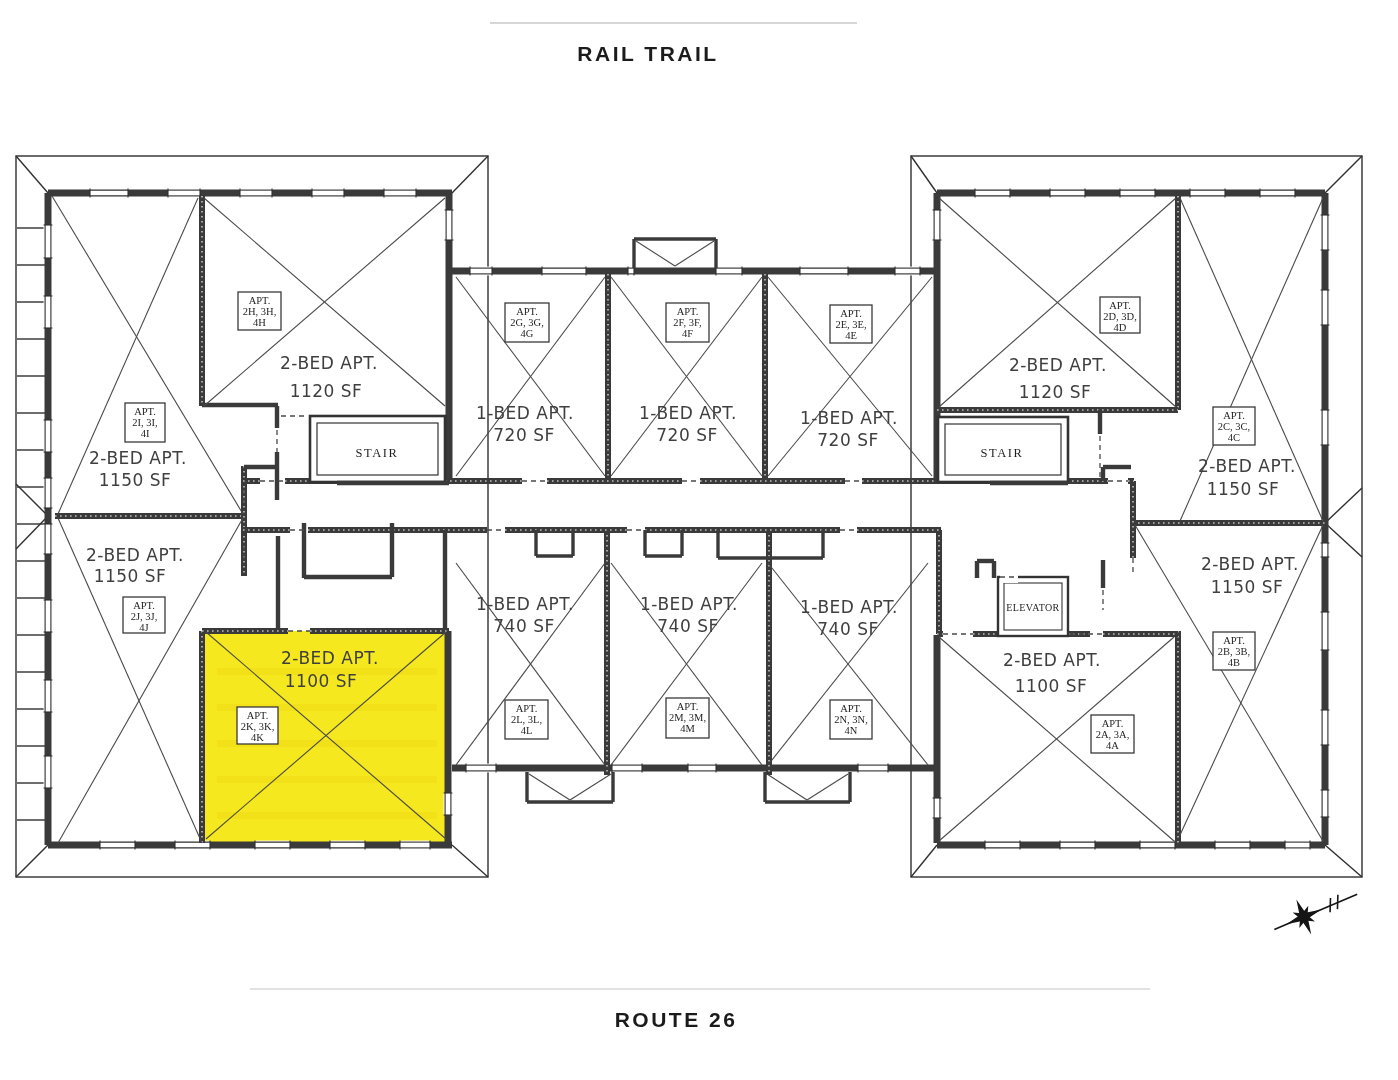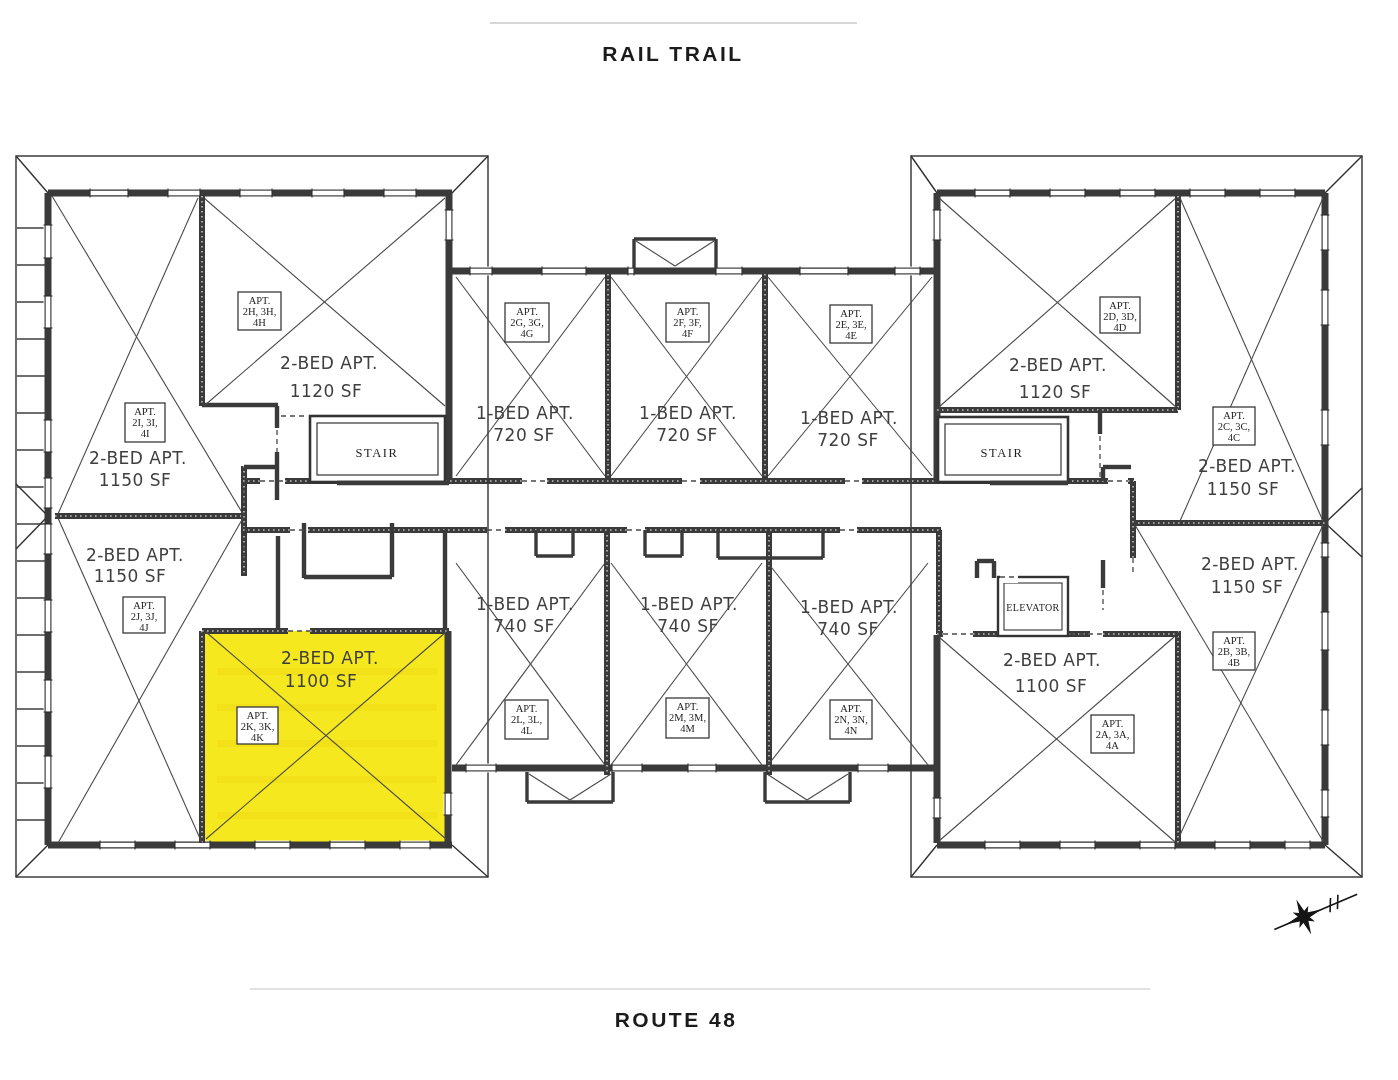--- a/index.html
+++ b/index.html
@@ -1,20 +1,20 @@
 <!DOCTYPE html>
 <html><head>
 <meta charset="utf-8">
 <style>
   html,body{margin:0;padding:0;background:#ffffff;}
   .stage{position:relative;width:1398px;height:1080px;background:#fff;overflow:hidden;
          font-family:"Liberation Sans",sans-serif;}
   .road{position:absolute;transform:translateX(-50%);font-family:"Liberation Sans",sans-serif;
         font-weight:700;font-size:21px;letter-spacing:2.5px;color:#1b1b1b;white-space:nowrap;}
-  .road-top{left:673px;top:42px;text-align:center;}
+  .road-top{left:648px;top:42px;text-align:center;}
   .road-bottom{left:676px;top:1008px;}
   svg{position:absolute;left:0;top:0;}
   .w7{stroke:#3a3a3a;stroke-width:7;fill:none;}
   .w6{stroke:#3a3a3a;stroke-width:6;fill:none;}
   .w4{stroke:#3a3a3a;stroke-width:4.4;fill:none;}
   .w3{stroke:#3a3a3a;stroke-width:3.4;fill:none;}
   .thin{stroke:#303030;stroke-width:1.4;fill:none;}
   .faint{stroke:#c9c9c9;stroke-width:1.4;fill:none;}
   .faint2{stroke:#e2e2e2;stroke-width:2;fill:none;}
   .xl{stroke:#4a4a4a;stroke-width:1.1;fill:none;}
@@ -614,14 +614,14 @@
       <g transform="translate(1313,913) rotate(-23)">
         <line x1="-42" y1="0" x2="48" y2="0" class="compass"></line>
         <g transform="translate(-10,0)">
           <polygon points="19,0 3.2,3.2 0,19 -3.2,3.2 -19,0 -3.2,-3.2 0,-19 3.2,-3.2" class="compassfill"></polygon>
           <polygon points="8.5,8.5 0,4 -8.5,8.5 -4,0 -8.5,-8.5 0,-4 8.5,-8.5 4,0" class="compassfill"></polygon>
         </g>
         <line x1="22" y1="-7" x2="16" y2="6" class="compass"></line>
         <line x1="30" y1="-7" x2="24" y2="6" class="compass"></line>
       </g>
     </svg>
-  <div class="road road-bottom">ROUTE 48</div>
+  <div class="road road-bottom">ROUTE 26</div>
 </div>
 
 </body></html>

